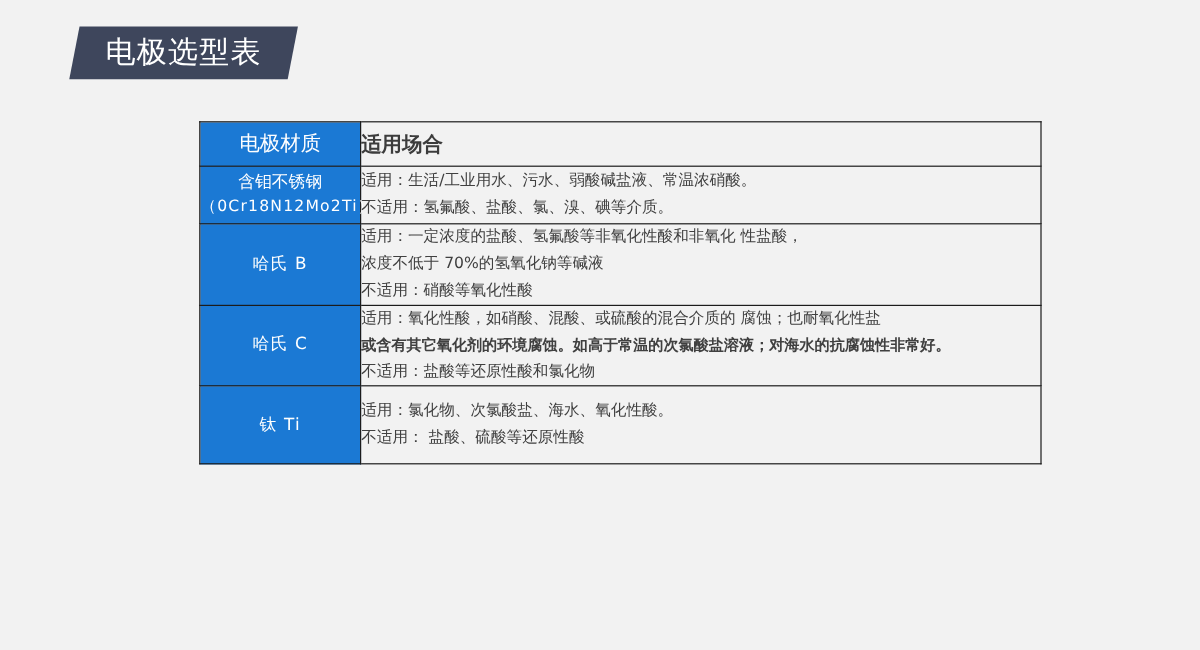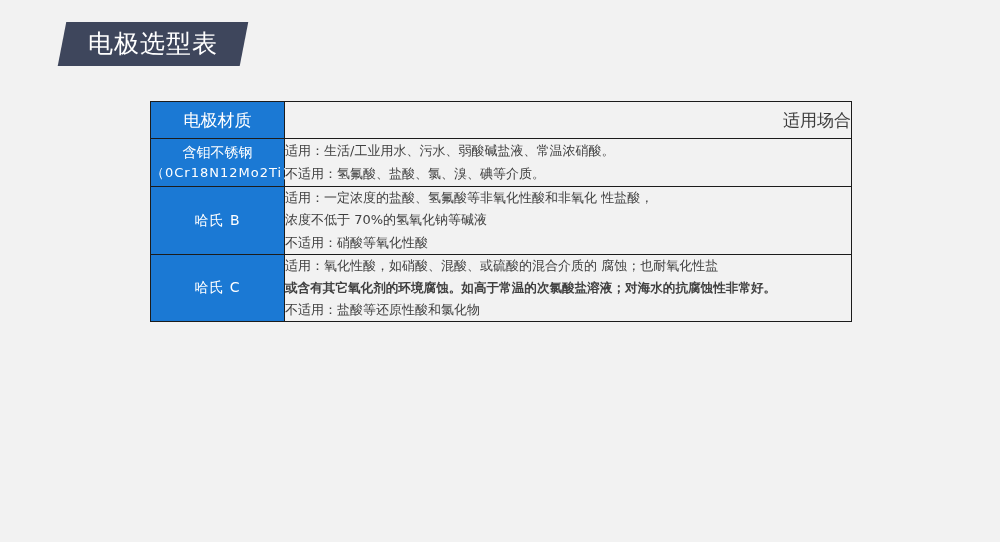--- a/index.html
+++ b/index.html
@@ -47,20 +47,21 @@
     position: absolute;
     left: 150px;
     top: 101px;
     width: 702px;
   }
   table.spec {
     border-collapse: collapse;
     width: 702px;
     table-layout: fixed;
     background: #f2f2f2;
+    margin-left: 16px;
   }
   table.spec td {
     border: 1px solid #1c1c1c;
     vertical-align: middle;
     padding: 0;
   }
   
   .mat {
     width: 133px;
     background: #1b79d4;
@@ -79,23 +80,24 @@
     letter-spacing: 1px;
   }
   
   .hdr-mat {
     height: 36px;
     font-size: 17px;
   }
   .hdr-use {
     background: #f2f2f2;
     color: #3c3c3c;
-    text-align: right;
+    text-align: left;
     font-size: 17px;
     height: 36px;
+    font-weight: bold;
   }
   
   .desc {
     background: #f2f2f2;
     color: #404040;
     font-size: 13px;
     line-height: 1.72;
     padding: 7px 0 7px 18px;
     text-align: left;
   }
@@ -160,17 +162,26 @@
         <td class="mat">
           <span class="latin">哈氏 C</span>
         </td>
         <td class="desc">
           <span class="line">适用：氧化性酸，如硝酸、混酸、或硫酸的混合介质的 腐蚀；也耐氧化性盐</span>
           <span class="line small">或含有其它氧化剂的环境腐蚀。如高于常温的次氯酸盐溶液；对海水的抗腐蚀性非常好。</span>
           <span class="line">不适用：盐酸等还原性酸和氯化物</span>
         </td>
       </tr>
 
+      <tr class="r-4">
+        <td class="mat">
+          <span class="latin">钛 Ti</span>
+        </td>
+        <td class="desc">
+          <span class="line">适用：氯化物、次氯酸盐、海水、氧化性酸。</span>
+          <span class="line">不适用： 盐酸、硫酸等还原性酸</span>
+        </td>
+      </tr>
 
 
     </tbody>
   </table>
 </div>
 
 </body></html>

